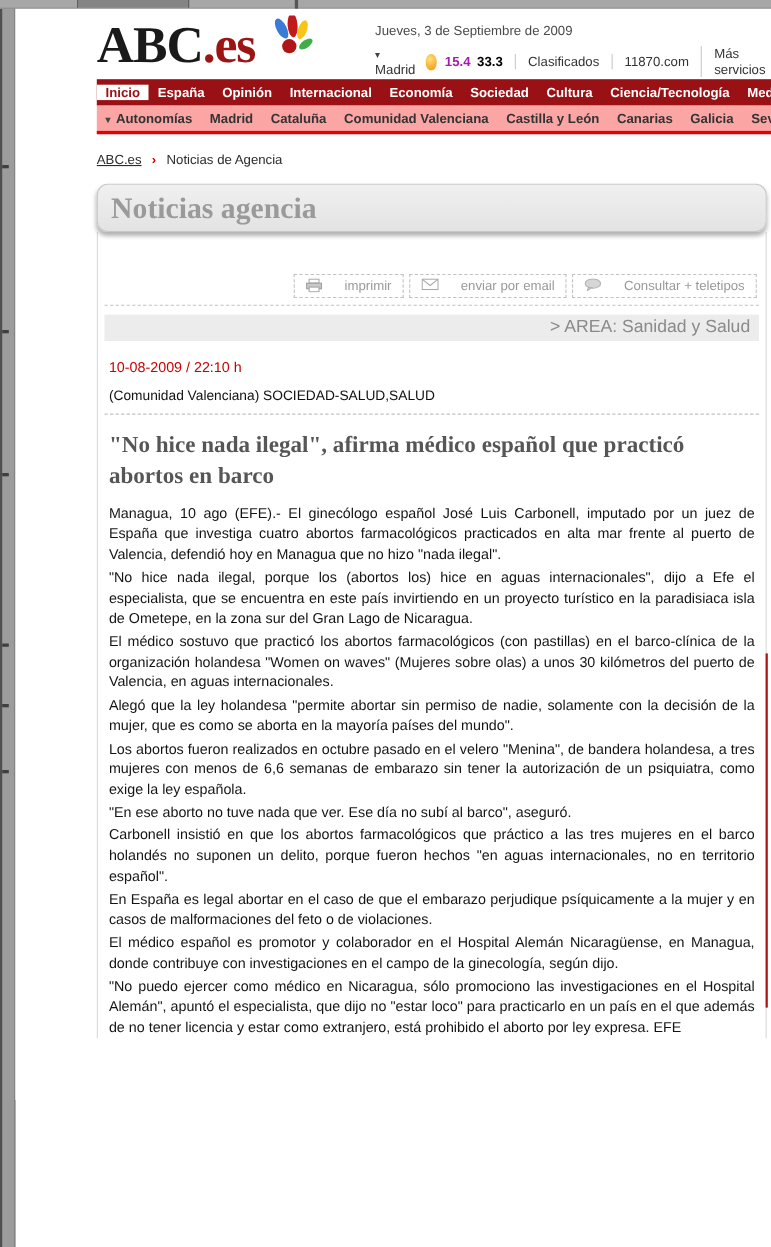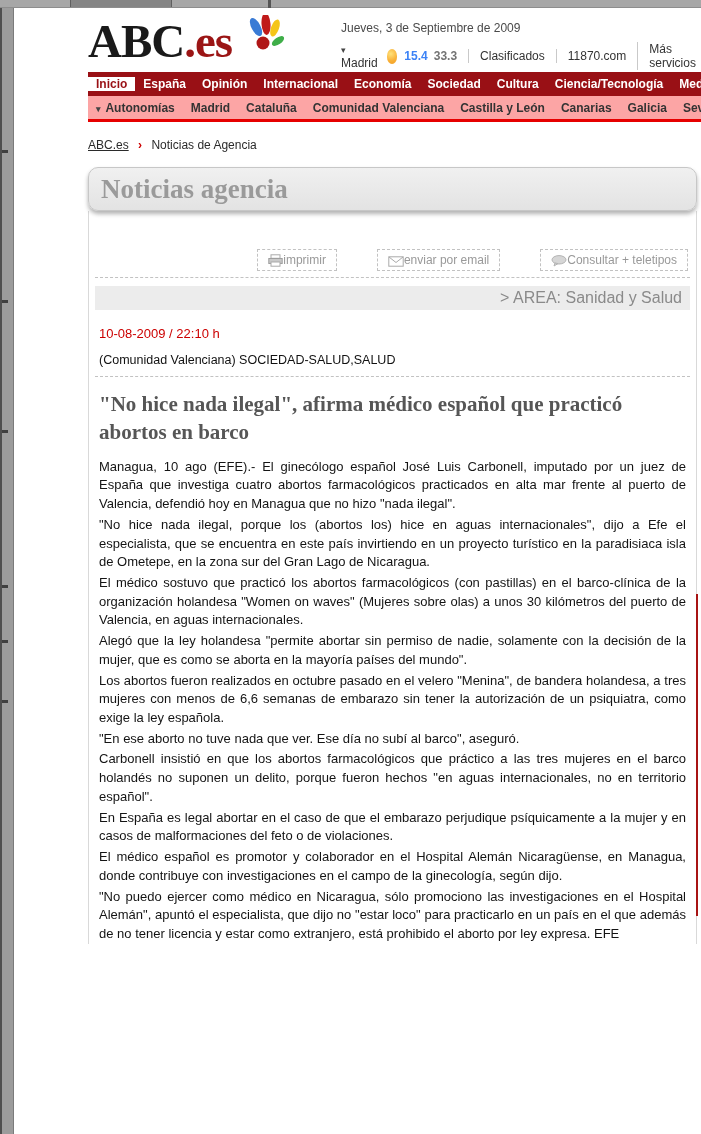--- a/index.html
+++ b/index.html
@@ -29,22 +29,22 @@
   .logo .abc{color:#1a1a1a;}
   .logo .es{color:#9b1515;}
   .logo svg{vertical-align:4px;margin-left:2px;}
   .hdr-right{position:absolute;left:327px;top:13px;font-size:12px;color:#4a4a4a;}
   .hdr-date{margin-bottom:7px;}
   .hdr-meta{display:flex;align-items:center;color:#333;}
   .hdr-meta .caret{font-size:9px;color:#444;margin-right:3px;}
   .city{margin-right:9px;}
   .sun{width:15px;height:15px;border-radius:50%;display:inline-block;margin-right:7px;
     background:radial-gradient(circle at 38% 32%,#ffe27a 0%,#f9b23a 55%,#f29d1e 100%);}
-  .tmin{color:#3b82f6;font-weight:bold;margin-right:6px;}
-  .tmax{color:#737373;font-weight:bold;}
+  .tmin{color:#a21caf;font-weight:bold;margin-right:6px;}
+  .tmax{color:#000000;font-weight:bold;}
   .hdr-link{margin-left:11px;padding-left:11px;border-left:1px solid #c9c9c9;cursor:pointer;color:#333;}
 
   .mainnav{margin-left:74px;width:613px;height:24px;background:#991015;
     display:flex;align-items:center;overflow:hidden;white-space:nowrap;
     font-size:12px;font-weight:bold;}
   .mainnav .item{color:#fff;display:flex;align-items:center;padding:0 8px;cursor:pointer;}
   .mainnav .item.active{background:#fff;color:#991015;}
 
   .subnav{margin-left:74px;width:613px;height:23px;background:#fca5a5;
     display:flex;align-items:center;overflow:hidden;white-space:nowrap;
@@ -62,22 +62,22 @@
     box-shadow:0 3px 4px rgba(0,0,0,0.30);position:relative;z-index:2;}
   .section-box h1{margin:0;padding:6px 0 0 12px;
     font-family:"Liberation Serif",serif;font-weight:bold;font-size:27px;color:#9a9a9a;}
 
   .content{margin-left:74px;width:609px;box-sizing:border-box;min-height:708px;
     border-left:1px solid #d9d9d9;border-right:1px solid #d9d9d9;
     padding:0 6px;position:relative;background:#fff;}
 
   .toolbar{display:flex;justify-content:flex-end;gap:5px;
     padding:38px 2px 6px 0;border-bottom:1px dashed #c2c2c2;}
-  .tool-btn{display:inline-flex;align-items:flex-end;gap:0;
-    border:1px dashed #c2c2c2;padding:3px 10px;font-size:12px;color:#999;cursor:pointer;background:#fff;margin-left:35px;}
+  .tool-btn{display:inline-flex;align-items:flex-start;gap:20px;
+    border:1px dashed #c2c2c2;padding:3px 10px;font-size:12px;color:#999;cursor:pointer;background:#fff;}
   .tool-btn svg{flex:none;}
 
   .area-bar{margin-top:8px;background:#ececec;color:#8a8a8a;font-size:16px;
     text-align:right;padding:3px 8px;}
 
   .art-date{color:#cc0000;font-size:13px;margin:16px 0 12px;padding-left:4px;}
   .art-cat{font-size:12.5px;color:#111;padding:0 4px 9px;border-bottom:1px dashed #c2c2c2;}
   .headline{font-family:"Liberation Serif",serif;font-weight:bold;font-size:21px;
     color:#565656;line-height:1.35;margin:13px 0 11px;padding:0 4px;}
   .content p{font-size:13px;line-height:1.44;color:#141414;text-align:justify;

